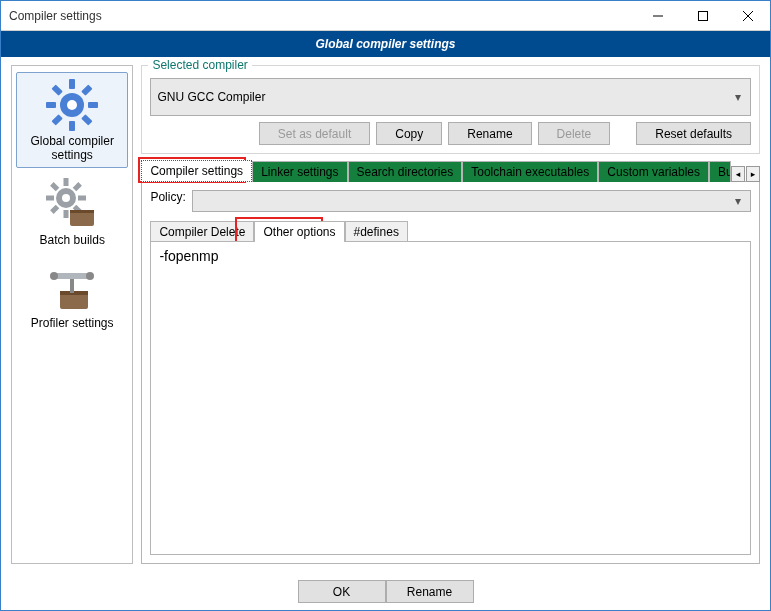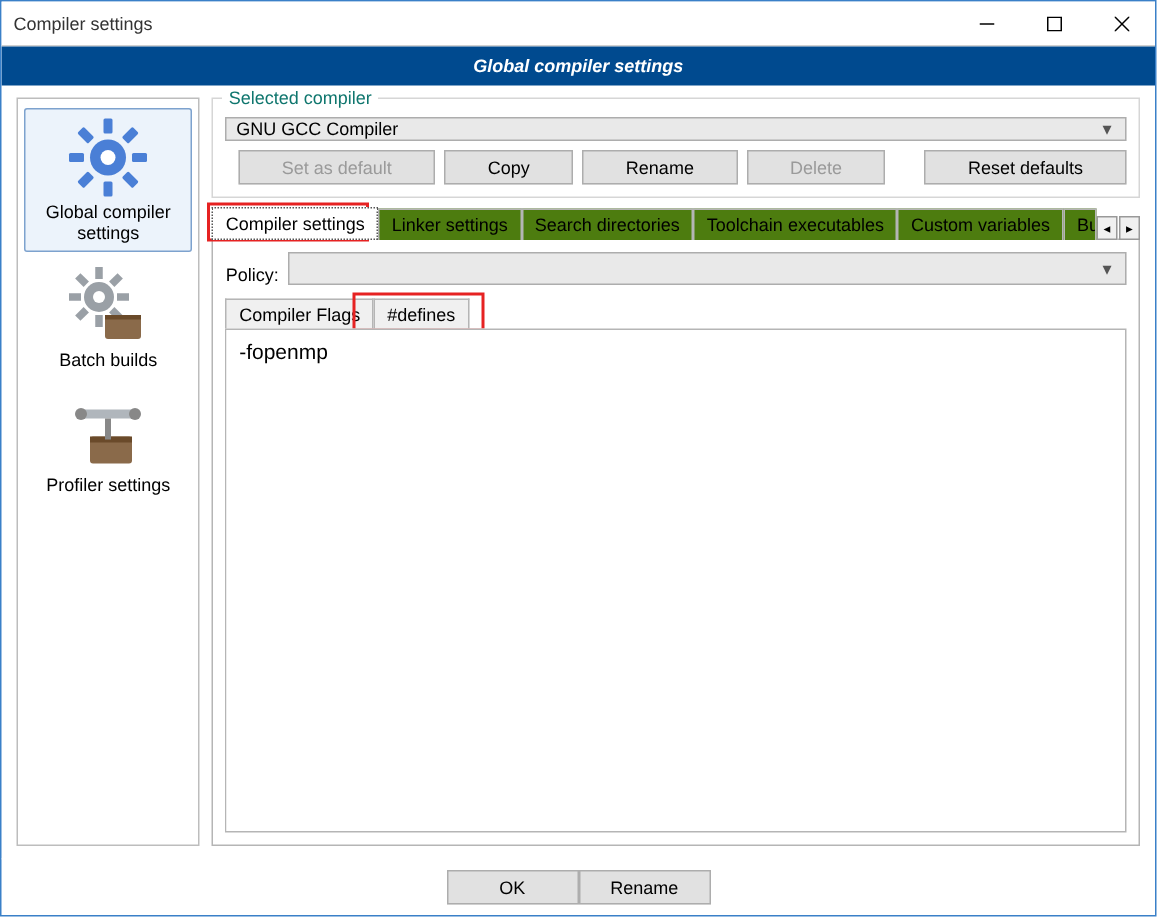--- a/index.html
+++ b/index.html
@@ -9,33 +9,33 @@
   .titlebar-btn { width: 45px; height: 29px; display: flex; align-items: center; justify-content: center; cursor: pointer; }
   .header-bar { background: #004a8f; color: #fff; height: 26px; display: flex; align-items: center; justify-content: center; font-size: 16px; font-weight: bold; font-style: italic; }
   .content { display: flex; padding: 8px 10px; gap: 8px; height: calc(100% - 30px - 26px - 38px); }
   .sidebar { width: 128px; border: 1px solid #bdbdbd; background: #fff; display: flex; flex-direction: column; align-items: center; padding-top: 6px; gap: 4px; }
   .side-item { width: 112px; display: flex; flex-direction: column; align-items: center; padding: 4px 0; text-align: center; cursor: pointer; }
   .side-item.selected { border: 1px solid #7da2ce; background: #ecf3fb; border-radius: 2px; }
   .side-label { color: #000; line-height: 1.15; margin-top: 2px; }
   .main { flex: 1; display: flex; flex-direction: column; gap: 6px; }
   .group { border: 1px solid #d6d6d6; padding: 8px 8px 8px 8px; position: relative; }
   .group-title { position: absolute; top: -8px; left: 6px; background: #fff; padding: 0 4px; color: #0f766e; }
-  .compiler-select { display: flex; align-items: center; height: 16px; border: 1px solid #adadad; background: #e9e9e9; padding: 0 6px; }
+  .compiler-select { display: flex; align-items: center; height: 38px; border: 1px solid #adadad; background: #e9e9e9; padding: 0 6px; }
   .compiler-select .sel-txt { flex: 1; }
   .chev { width: 12px; text-align: center; color: #555; }
   .btn-row { display: flex; gap: 6px; margin-top: 6px; justify-content: flex-end; }
-  .btn { height: 23px; padding: 0 28px; border: 1px solid #adadad; background: #e1e1e1; display: inline-flex; align-items: center; justify-content: center; cursor: pointer; }
+  .btn { height: 23px; padding: 0 18px; border: 1px solid #adadad; background: #e1e1e1; display: inline-flex; align-items: center; justify-content: center; cursor: pointer; }
   .btn.disabled { color: #9a9a9a; cursor: default; }
   .tabs { display: flex; align-items: flex-end; height: 22px; position: relative; }
-  .tab { padding: 3px 8px; border: 1px solid #b5b5b5; border-bottom: none; background: #4d7c0f; margin-right: 0px; cursor: pointer; position: relative; white-space: nowrap; }
+  .tab { padding: 3px 8px; border: 1px solid #b5b5b5; border-bottom: none; background: #15803d; margin-right: 0px; cursor: pointer; position: relative; white-space: nowrap; }
   .tab.active { background: #fff; z-index: 2; }
   .tab-spinner { margin-left: auto; display: flex; align-items: center; gap: 1px; }
   .spin-btn { width: 14px; height: 16px; border: 1px solid #999; background: #f0f0f0; display: flex; align-items: center; justify-content: center; font-size: 9px; cursor: pointer; }
   .tab-body { border: 1px solid #b5b5b5; background: #fff; flex: 1; padding: 8px; display: flex; flex-direction: column; margin-top: -1px; }
-  .policy-row { display: flex; align-items: flex-end; gap: 6px; margin-bottom: 8px; }
+  .policy-row { display: flex; align-items: flex-start; gap: 6px; margin-bottom: 8px; }
   .policy-sel { flex: 1; height: 22px; border: 1px solid #adadad; background: #e9e9e9; display: flex; align-items: center; padding: 0 6px; }
   .subtabs { display: flex; align-items: flex-end; height: 22px; }
   .subtab { padding: 3px 8px; border: 1px solid #b5b5b5; border-bottom: none; background: #f0f0f0; cursor: pointer; white-space: nowrap; }
   .subtab.active { background: #fff; z-index: 2; }
   .textarea-wrap { flex: 1; border: 1px solid #b5b5b5; margin-top: -1px; position: relative; background: #fff; min-height: 260px; display: flex; }
   textarea.opts { flex: 1; border: none; resize: none; padding: 6px 8px; outline: none; font-size: 14px; font-family: inherit; overflow: scroll; }
   .highlight-red { position: absolute; border: 2px solid #e62222; pointer-events: none; }
   .footer { height: 38px; display: flex; align-items: center; justify-content: center; gap: 0; border-top: 1px solid #fff; }
   .footer .btn { width: 88px; }
   svg { display: block; }
@@ -160,21 +160,22 @@
         <div class="policy-row">
           <span>Policy:</span>
           <div class="policy-sel">
             <span style="flex:1"></span>
             <span class="chev">▾</span>
           </div>
         </div>
 
         <div style="position:relative; flex:1; display:flex; flex-direction:column;">
           <div class="subtabs">
-            <div class="subtab">Compiler Flags</div>
+            <div class="subtab">Compiler Delete</div>
+            <div class="subtab active">Other options</div>
             <div class="subtab">#defines</div>
           </div>
           <div class="highlight-red" style="left:85px; top:-3px; width:88px; height:26px;"></div>
           <div class="textarea-wrap">
             <textarea class="opts" style="">-fopenmp</textarea>
           </div>
         </div>
       </div>
     </div>
 

